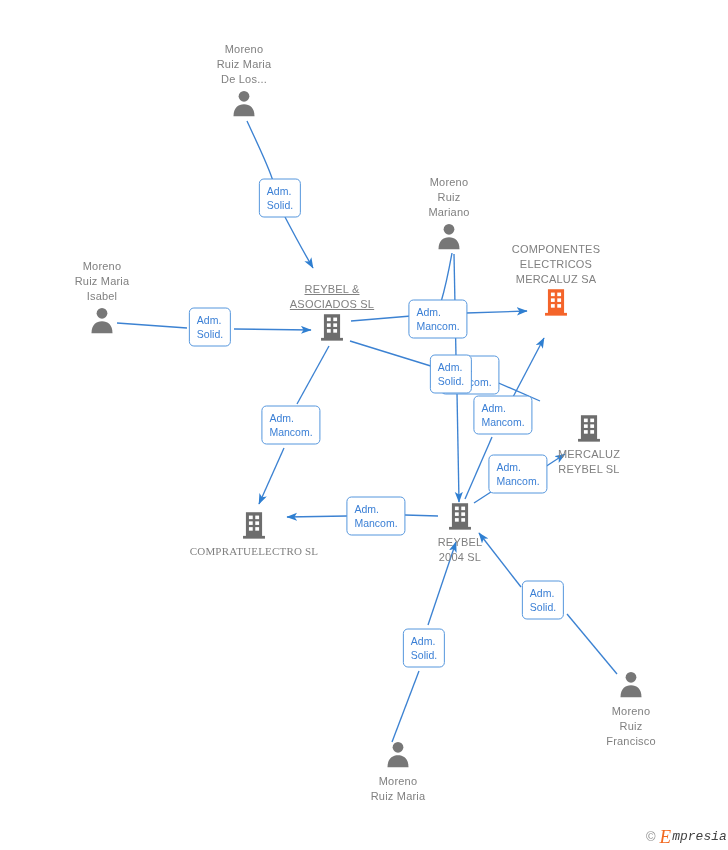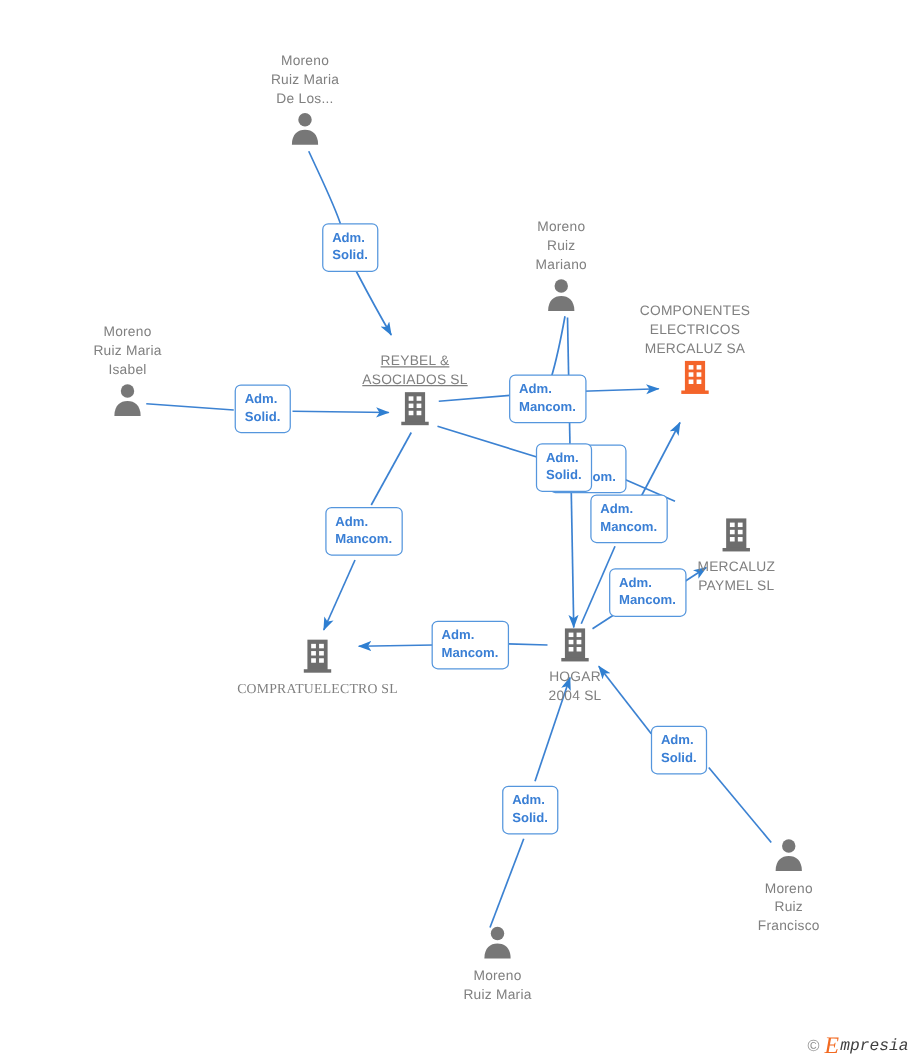--- a/index.html
+++ b/index.html
@@ -60,21 +60,20 @@
     color: #3a7fd5;
     font-size: 10.5px;
     line-height: 14px;
     padding: 4px 7px 5px 7px;
     text-align: left;
     box-sizing: border-box;
     white-space: nowrap;
   }
   .edge-label span {
     display: block;
-    font-weight: bold;
   }
   .watermark {
     position: absolute;
     display: flex;
     align-items: center;
     gap: 4px;
     font-size: 15px;
     color: #9a9a9a;
   }
   .watermark .wm-c {
@@ -263,39 +262,39 @@
         <rect x="7.6" y="4.4" width="3.3" height="3.1" fill="#ffffff"></rect>
         <rect x="13.1" y="4.4" width="3.3" height="3.1" fill="#ffffff"></rect>
         <rect x="7.6" y="9.4" width="3.3" height="3.1" fill="#ffffff"></rect>
         <rect x="13.1" y="9.4" width="3.3" height="3.1" fill="#ffffff"></rect>
         <rect x="7.6" y="14.4" width="3.3" height="3.1" fill="#ffffff"></rect>
         <rect x="13.1" y="14.4" width="3.3" height="3.1" fill="#ffffff"></rect>
       </svg>
     </span>
     <div class="node-label below" style="left:0; top:17px;">
       <div>MERCALUZ</div>
-      <div>PAYMEL SL</div>
+      <div>REYBEL SL</div>
     </div>
   </div>
 
   <div class="node" style="left:460px; top:518px;">
     <span class="node-glyph" style="left:0; top:0;">
       <svg width="28" height="30" viewBox="0 0 24 26" aria-hidden="true">
         <rect x="5" y="1.5" width="14" height="21" fill="#6d6d6d"></rect>
         <rect x="2.5" y="22" width="19" height="2.4" fill="#6d6d6d"></rect>
         <rect x="7.6" y="4.4" width="3.3" height="3.1" fill="#ffffff"></rect>
         <rect x="13.1" y="4.4" width="3.3" height="3.1" fill="#ffffff"></rect>
         <rect x="7.6" y="9.4" width="3.3" height="3.1" fill="#ffffff"></rect>
         <rect x="13.1" y="9.4" width="3.3" height="3.1" fill="#ffffff"></rect>
         <rect x="7.6" y="14.4" width="3.3" height="3.1" fill="#ffffff"></rect>
         <rect x="13.1" y="14.4" width="3.3" height="3.1" fill="#ffffff"></rect>
       </svg>
     </span>
     <div class="node-label below" style="left:0; top:17px;">
-      <div>HOGAR</div>
+      <div>REYBEL</div>
       <div>2004 SL</div>
     </div>
   </div>
 
   <div class="node" style="left:254px; top:527px;">
     <span class="node-glyph" style="left:0; top:0;">
       <svg width="28" height="30" viewBox="0 0 24 26" aria-hidden="true">
         <rect x="5" y="1.5" width="14" height="21" fill="#6d6d6d"></rect>
         <rect x="2.5" y="22" width="19" height="2.4" fill="#6d6d6d"></rect>
         <rect x="7.6" y="4.4" width="3.3" height="3.1" fill="#ffffff"></rect>

